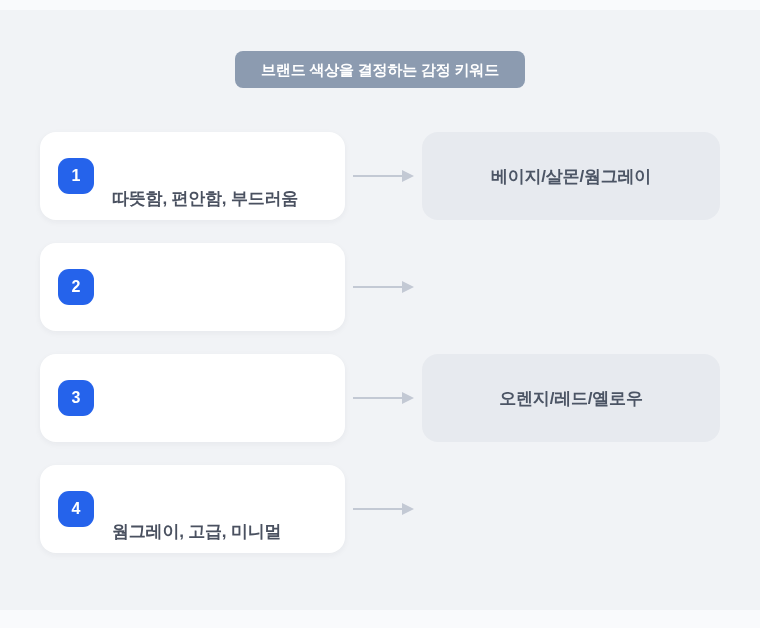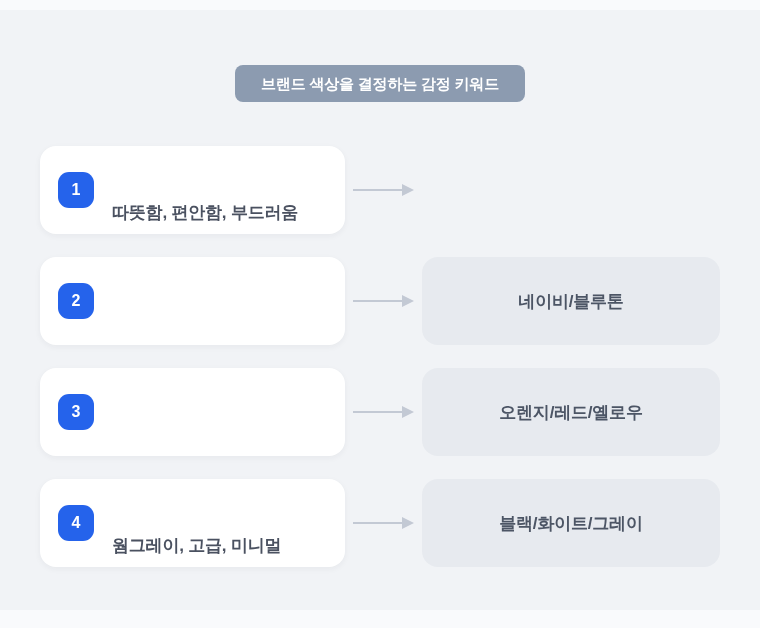--- a/index.html
+++ b/index.html
@@ -31,21 +31,21 @@
     left: 0;
     width: 760px;
     background: var(--edge-strip);
   }
   .edge-strip.top { top: 0; height: 10px; }
   .edge-strip.bottom { bottom: 0; height: 18px; }
 
   .header-wrap {
     display: flex;
     justify-content: center;
-    padding-top: 65px;
+    padding-top: 51px;
   }
   .header-badge {
     background: var(--header-bg);
     color: var(--header-text);
     font-size: 15px;
     font-weight: 700;
     letter-spacing: -0.2px;
     padding: 10px 26px;
     border-radius: 8px;
     line-height: 17px;
@@ -130,34 +130,34 @@
     <div class="keyword-card">
       <div class="num-badge">1</div>
       <div class="keyword-text">따뜻함, 편안함, 부드러움</div>
     </div>
     <div class="arrow-zone">
       <svg class="arrow" width="64" height="14" viewBox="0 0 64 14">
         <line x1="1" y1="7" x2="52" y2="7" stroke="var(--arrow)" stroke-width="2"></line>
         <polygon points="50,1 62,7 50,13" fill="var(--arrow)"></polygon>
       </svg>
     </div>
+    <div class="color-card">
+      <div class="color-text">베이지/살몬/웜그레이</div>
+    </div>
   </div>
 
   <div class="row">
     <div class="keyword-card">
       <div class="num-badge">2</div>
     </div>
     <div class="arrow-zone">
       <svg class="arrow" width="64" height="14" viewBox="0 0 64 14">
         <line x1="1" y1="7" x2="52" y2="7" stroke="var(--arrow)" stroke-width="2"></line>
         <polygon points="50,1 62,7 50,13" fill="var(--arrow)"></polygon>
       </svg>
-    </div>
-    <div class="color-card">
-      <div class="color-text">네이비/블루톤</div>
     </div>
   </div>
 
   <div class="row">
     <div class="keyword-card">
       <div class="num-badge">3</div>
     </div>
     <div class="arrow-zone">
       <svg class="arrow" width="64" height="14" viewBox="0 0 64 14">
         <line x1="1" y1="7" x2="52" y2="7" stroke="var(--arrow)" stroke-width="2"></line>
@@ -173,17 +173,14 @@
     <div class="keyword-card">
       <div class="num-badge">4</div>
       <div class="keyword-text">웜그레이, 고급, 미니멀</div>
     </div>
     <div class="arrow-zone">
       <svg class="arrow" width="64" height="14" viewBox="0 0 64 14">
         <line x1="1" y1="7" x2="52" y2="7" stroke="var(--arrow)" stroke-width="2"></line>
         <polygon points="50,1 62,7 50,13" fill="var(--arrow)"></polygon>
       </svg>
     </div>
-    <div class="color-card">
-      <div class="color-text">블랙/화이트/그레이</div>
-    </div>
   </div>
 </div>
 
 </body></html>

